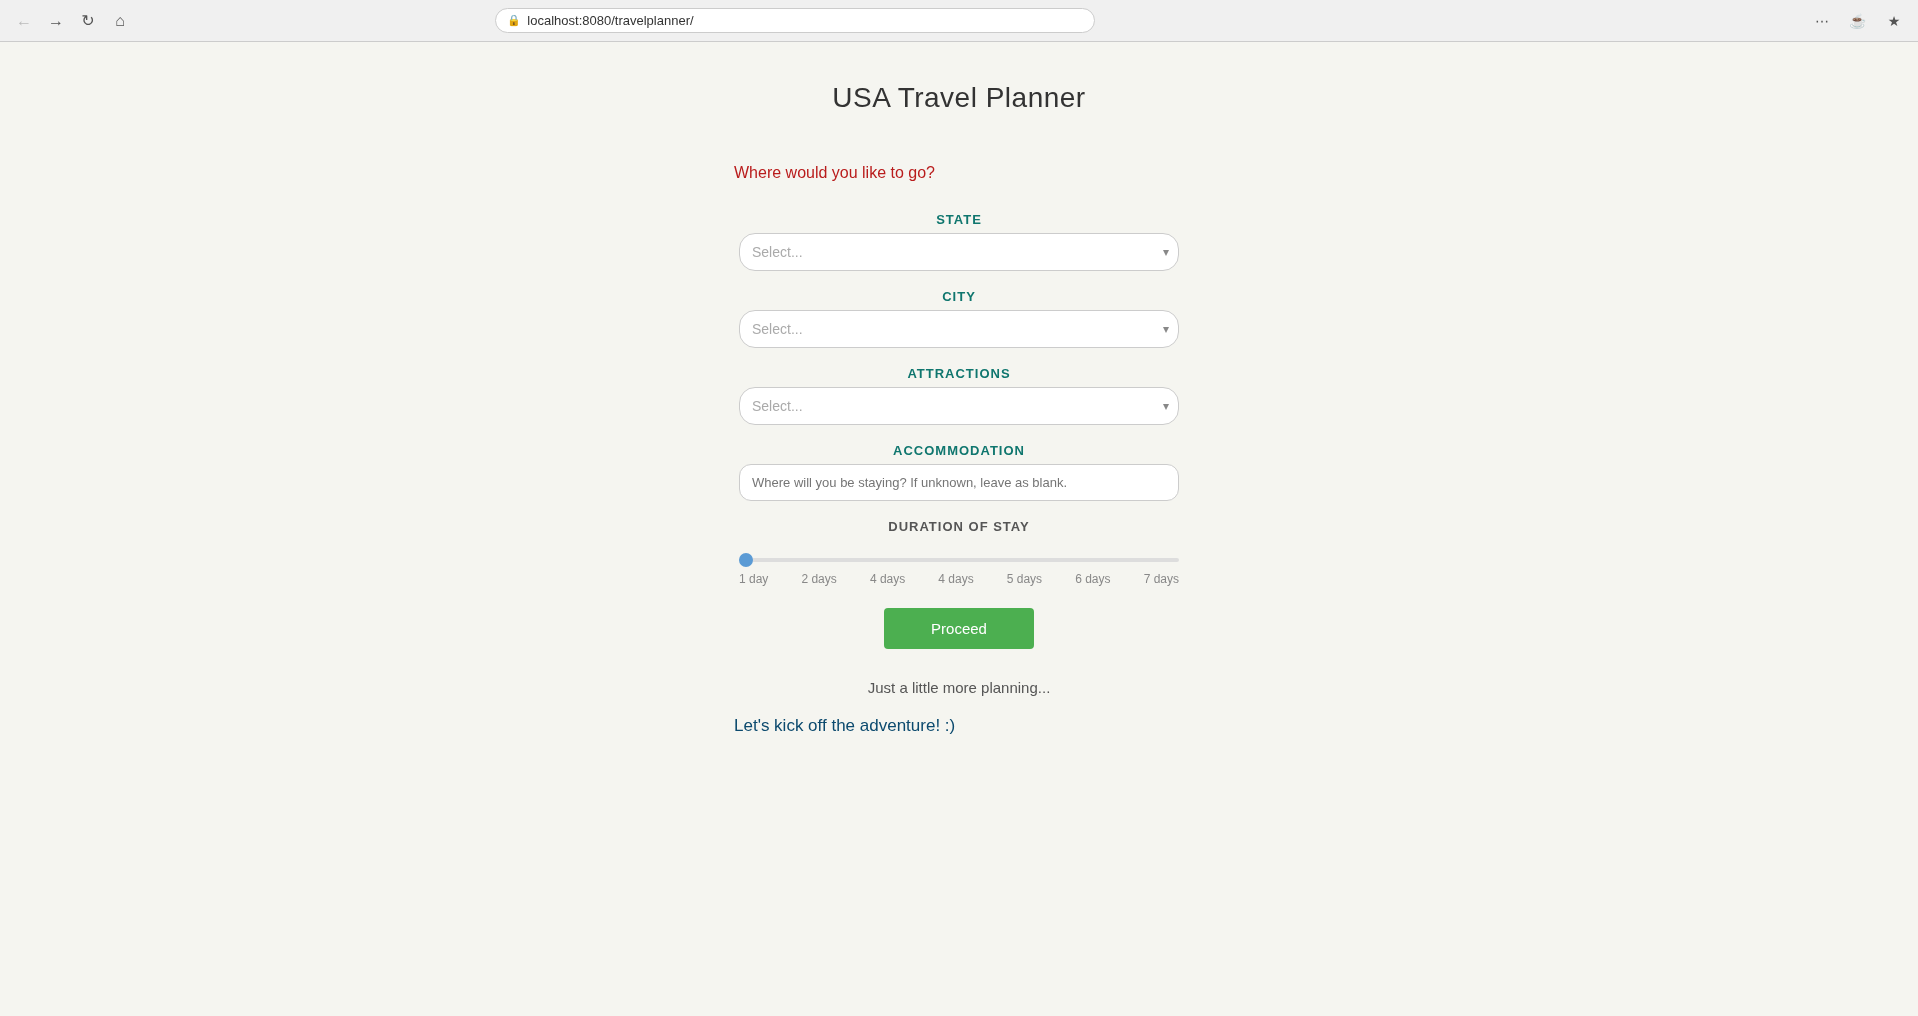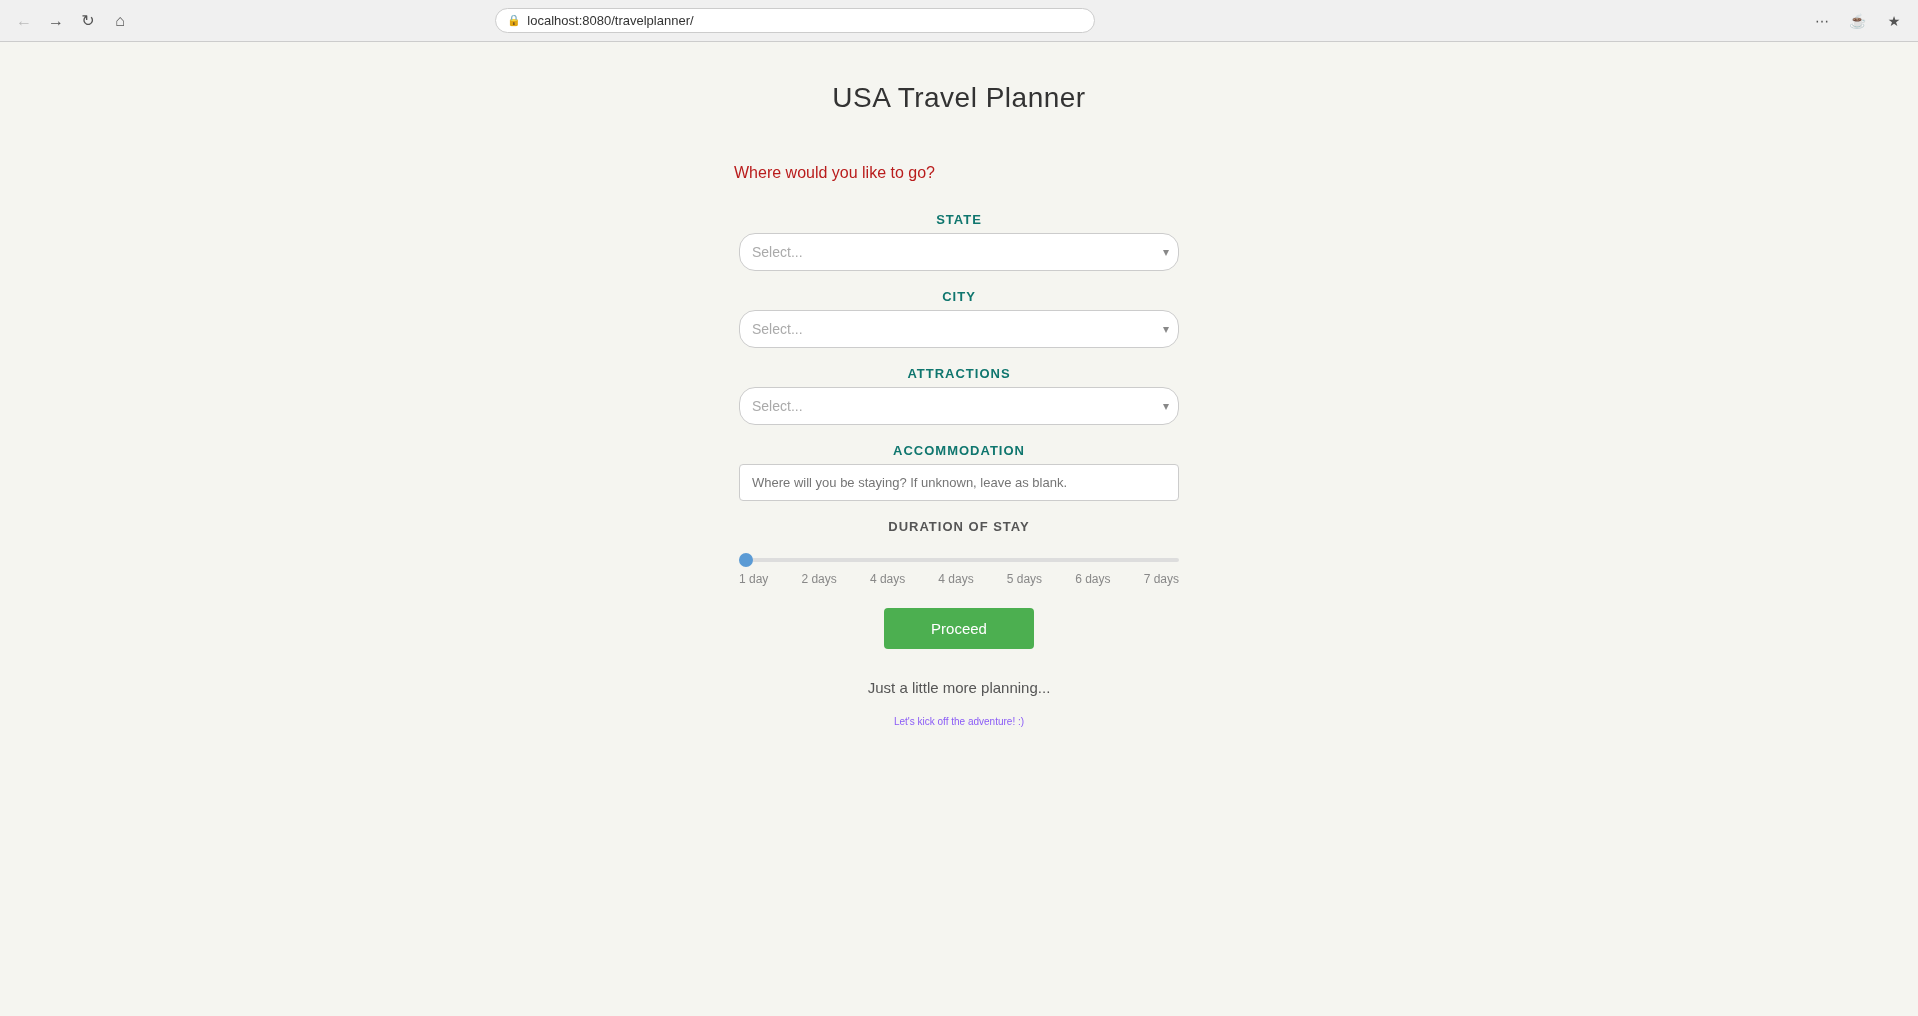--- a/index.html
+++ b/index.html
@@ -163,21 +163,21 @@
       transform: translateY(-50%);
       pointer-events: none;
       color: #888;
       font-size: 12px;
     }
 
     .text-input {
       width: 440px;
       padding: 10px 12px;
       border: 1px solid #ccc;
-      border-radius: 4px;
+      border-radius: 12px;
       background: white;
       font-size: 13px;
       color: #999;
     }
 
     .duration-section {
       display: flex;
       flex-direction: column;
       align-items: center;
       margin-bottom: 22px;
@@ -242,23 +242,22 @@
     }
 
     .footer-text1 {
       text-align: center;
       font-size: 15px;
       color: #555;
       margin-bottom: 20px;
     }
 
     .footer-text2 {
-      text-align: center;
-      font-size: 10px;
-      color: #8b5cf6;
+      font-size: 17px;
+      color: #0c4a6e;
     }
 
     
     .slider-track-wrapper {
       position: relative;
       width: 440px;
     }
   </style>
 </head>
 <body>

